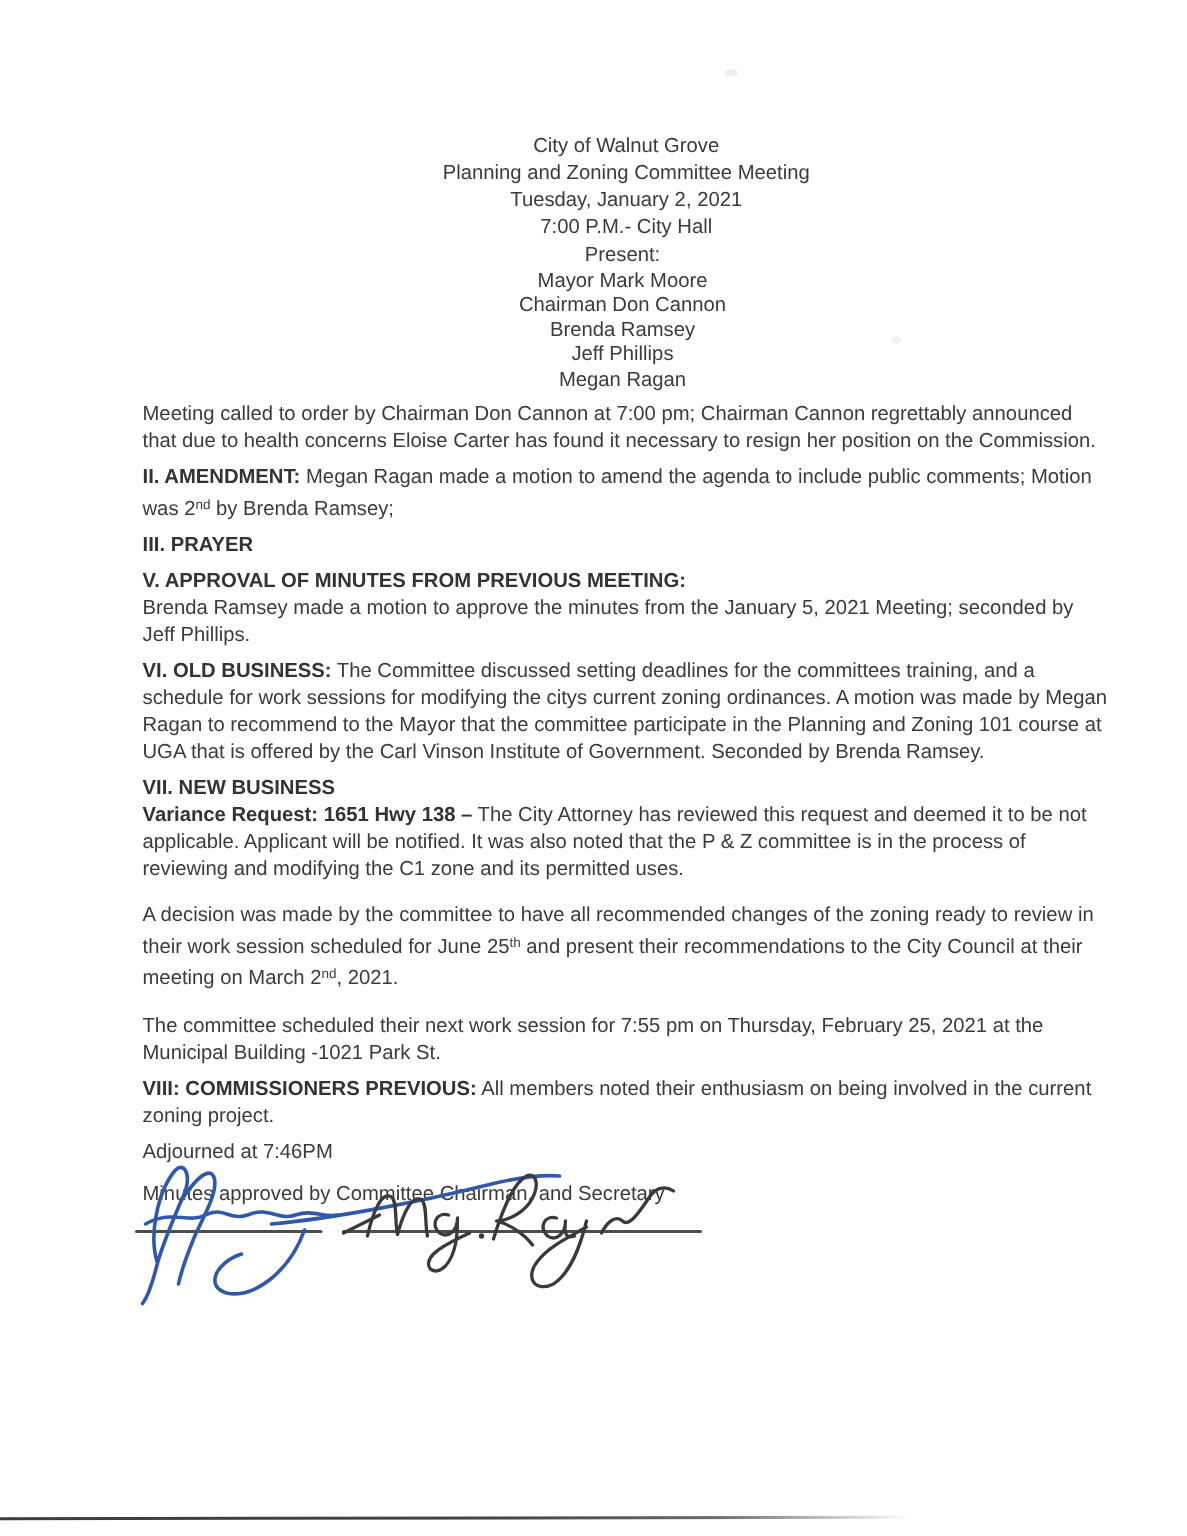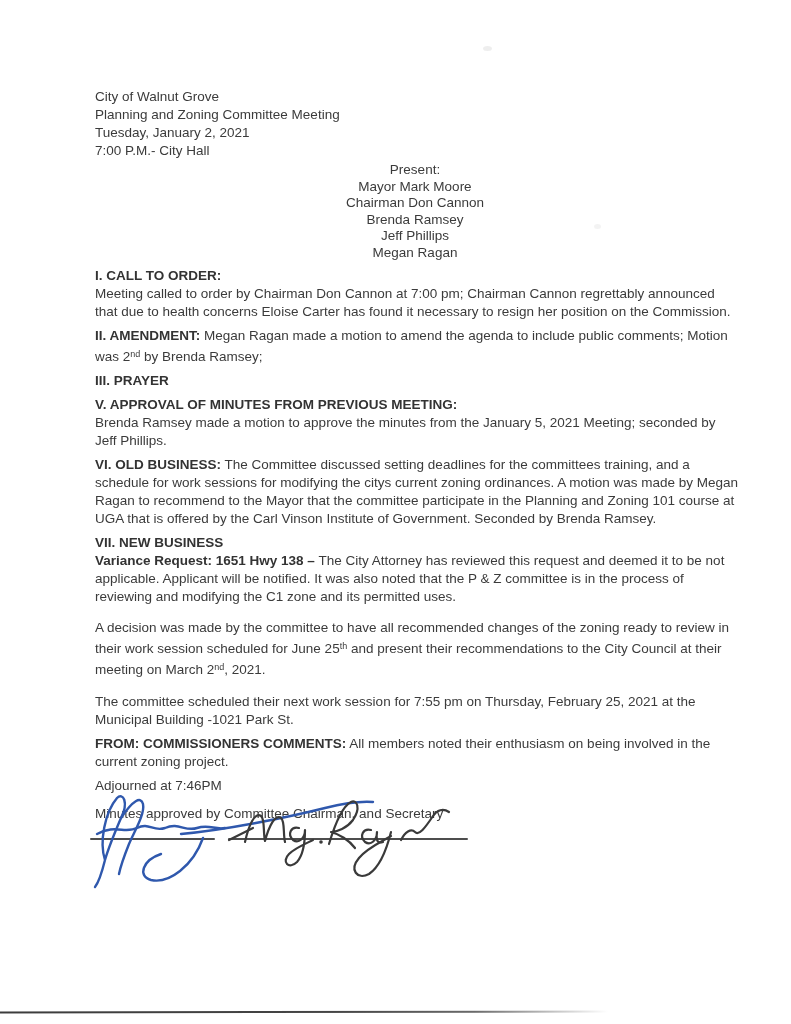--- a/index.html
+++ b/index.html
@@ -10,21 +10,21 @@
     background:#ffffff;
     overflow:hidden;
     font-family:"Liberation Sans", sans-serif;
     color:#3b3b3b;
   }
   .content {
     position:absolute;
     left:95px; top:88px; width:645px;
     font-size:13.5px; line-height:18px;
   }
-  .title-block { text-align:left; }
+  .title-block { text-align:center; }
   .title-block div { line-height:18px; }
   .present-block {
     text-align:center;
     line-height:16.5px;
     padding-right:5px;
     margin-top:2px;
     margin-bottom:4px;
   }
   .para { margin-top:6px; }
   .para-lg { margin-top:13px; }
@@ -69,21 +69,20 @@
     <div class="present-block">
       <div>Present:</div>
       <div>Mayor Mark Moore</div>
       <div>Chairman Don Cannon</div>
       <div>Brenda Ramsey</div>
       <div>Jeff Phillips</div>
       <div>Megan Ragan</div>
     </div>
 
     <p class="para">
-      <strong class="blockhead">I. CALL TO ORDER:</strong>
       <span>Meeting called to order by Chairman Don Cannon at 7:00 pm; Chairman Cannon regrettably announced that due to health concerns Eloise Carter has found it necessary to resign her position on the Commission.</span>
     </p>
 
     <p class="para">
       <strong>II. AMENDMENT:</strong><span> Megan Ragan made a motion to amend the agenda to include public comments; Motion was 2</span><sup>nd</sup><span> by Brenda Ramsey;</span>
     </p>
 
     <p class="para">
       <strong>III. PRAYER</strong>
     </p>
@@ -105,21 +104,21 @@
 
     <p class="para para-lg">
       <span>A decision was made by the committee to have all recommended changes of the zoning ready to review in their work session scheduled for June 25</span><sup>th</sup><span> and present their recommendations to the City Council at their meeting on March 2</span><sup>nd</sup><span>, 2021.</span>
     </p>
 
     <p class="para para-xl">
       <span>The committee scheduled their next work session for 7:55 pm on Thursday, February 25, 2021 at the Municipal Building -1021 Park St.</span>
     </p>
 
     <p class="para">
-      <strong>FROM: COMMISSIONERS COMMENTS:</strong><span> All members noted their enthusiasm on being involved in the current zoning project.</span>
+      <strong>VIII: COMMISSIONERS PREVIOUS:</strong><span> All members noted their enthusiasm on being involved in the current zoning project.</span>
     </p>
 
     <p class="para">
       <span>Adjourned at 7:46PM</span>
     </p>
 
     <p class="para para-md">
       <span>Minutes approved by Committee Chairman, and Secretary</span>
     </p>
 

